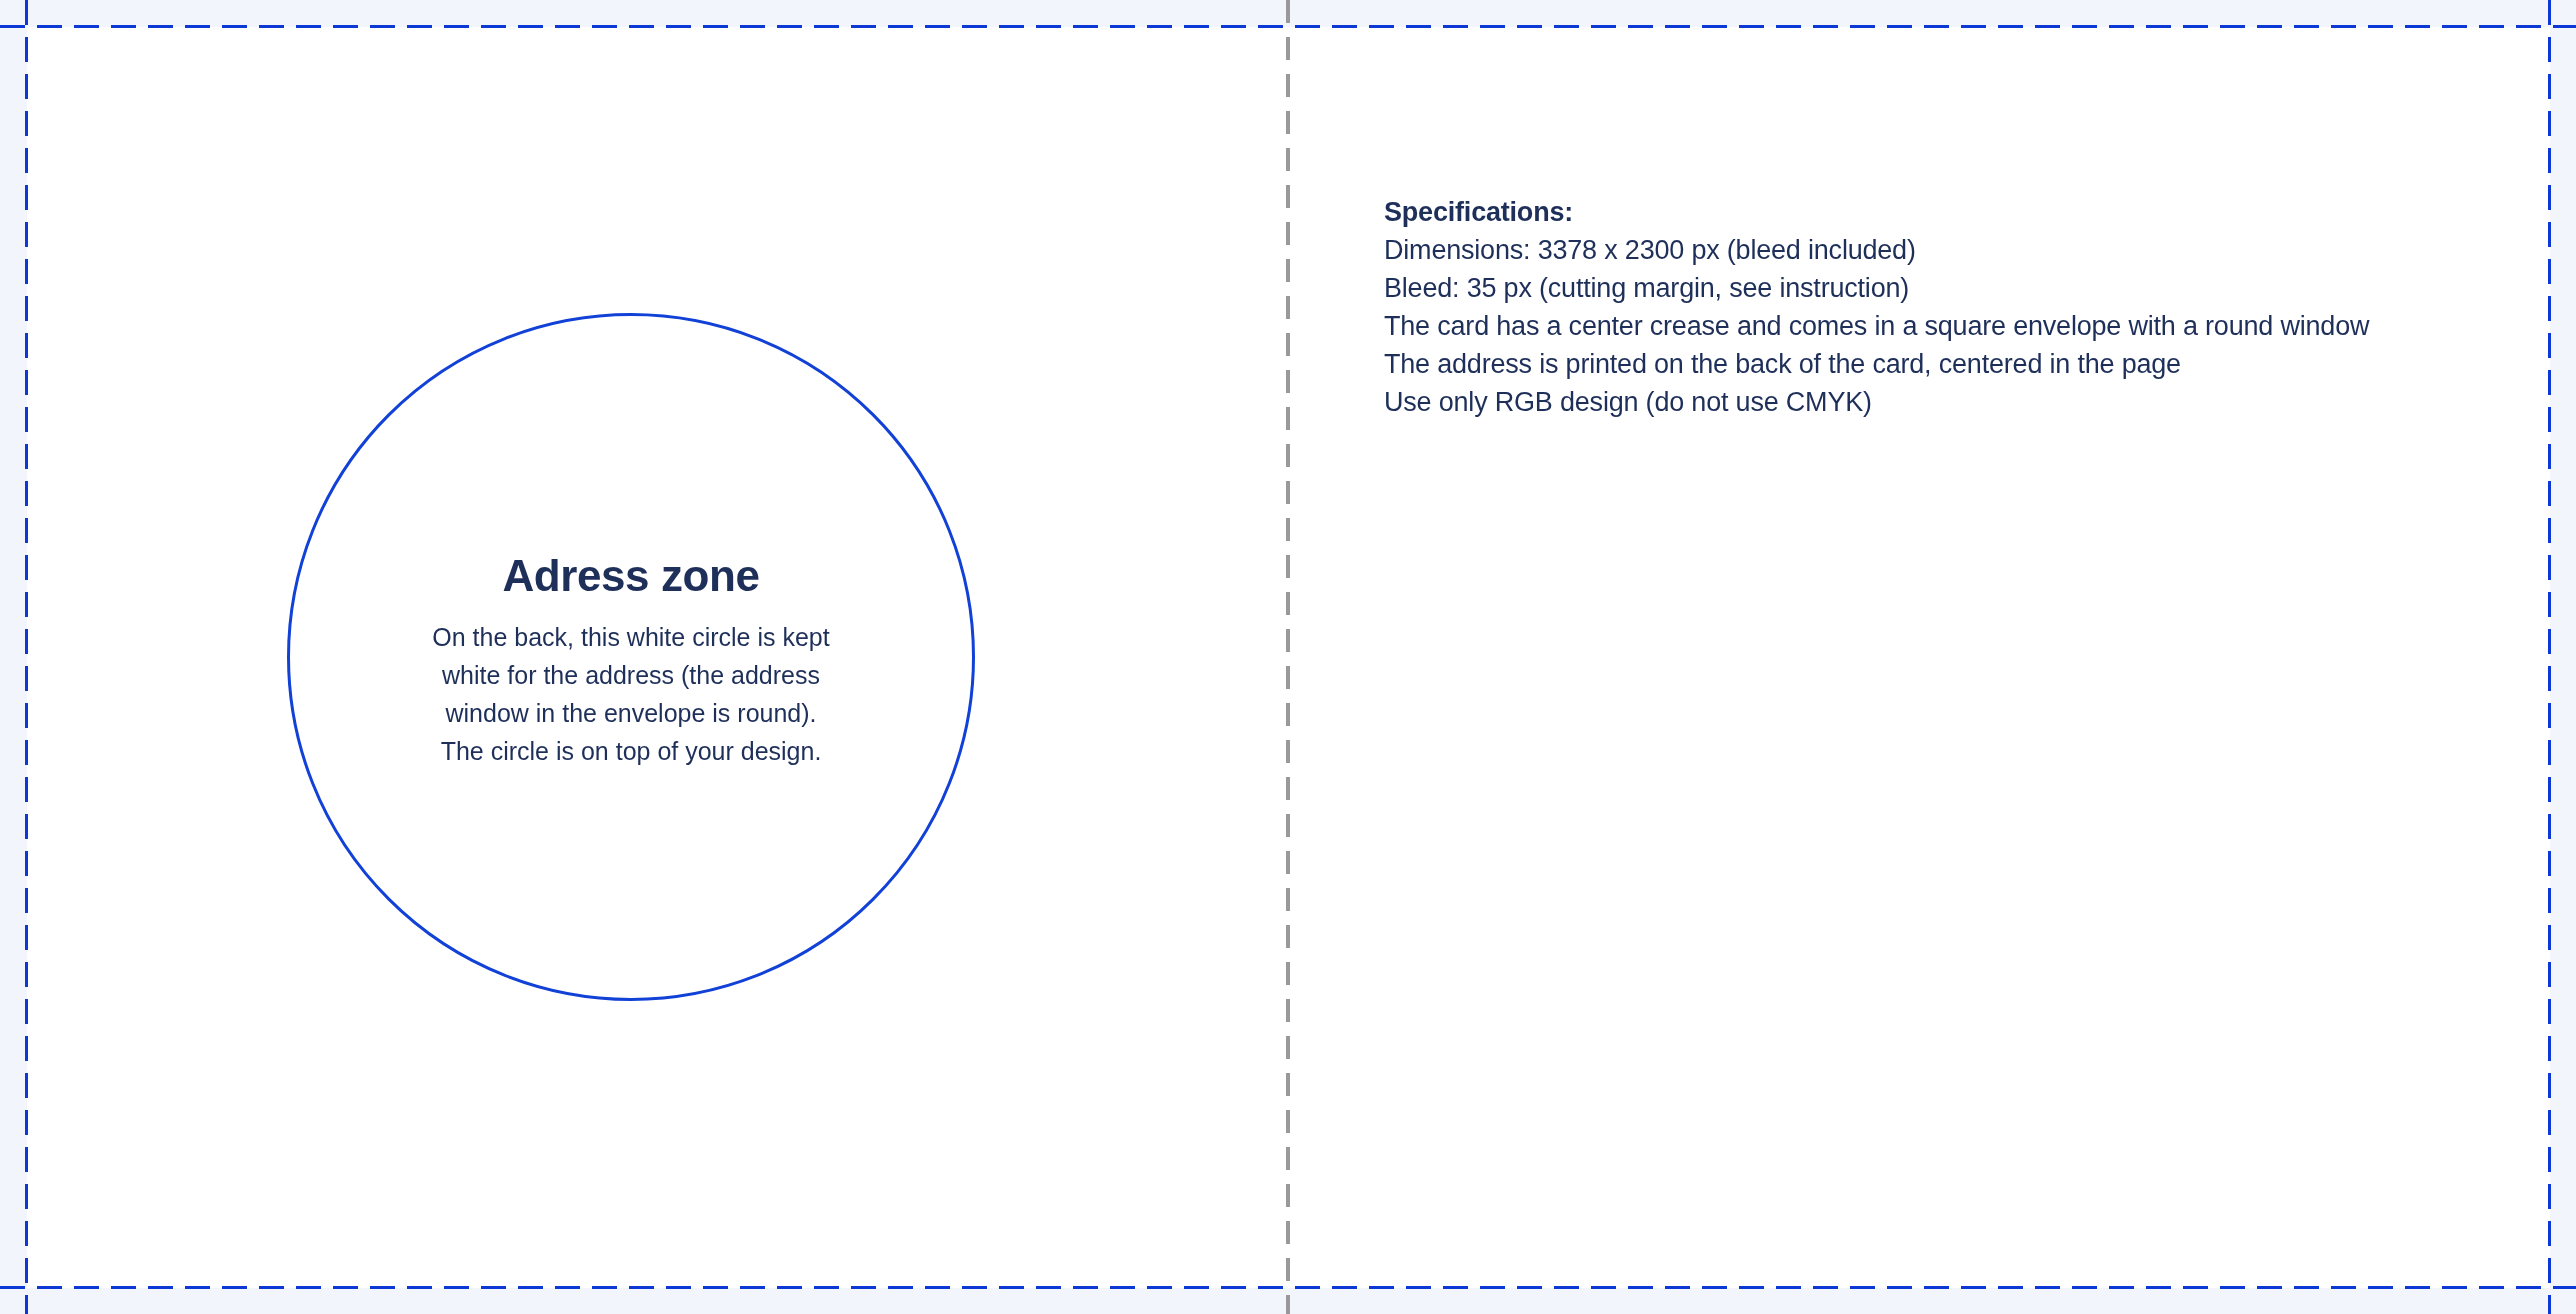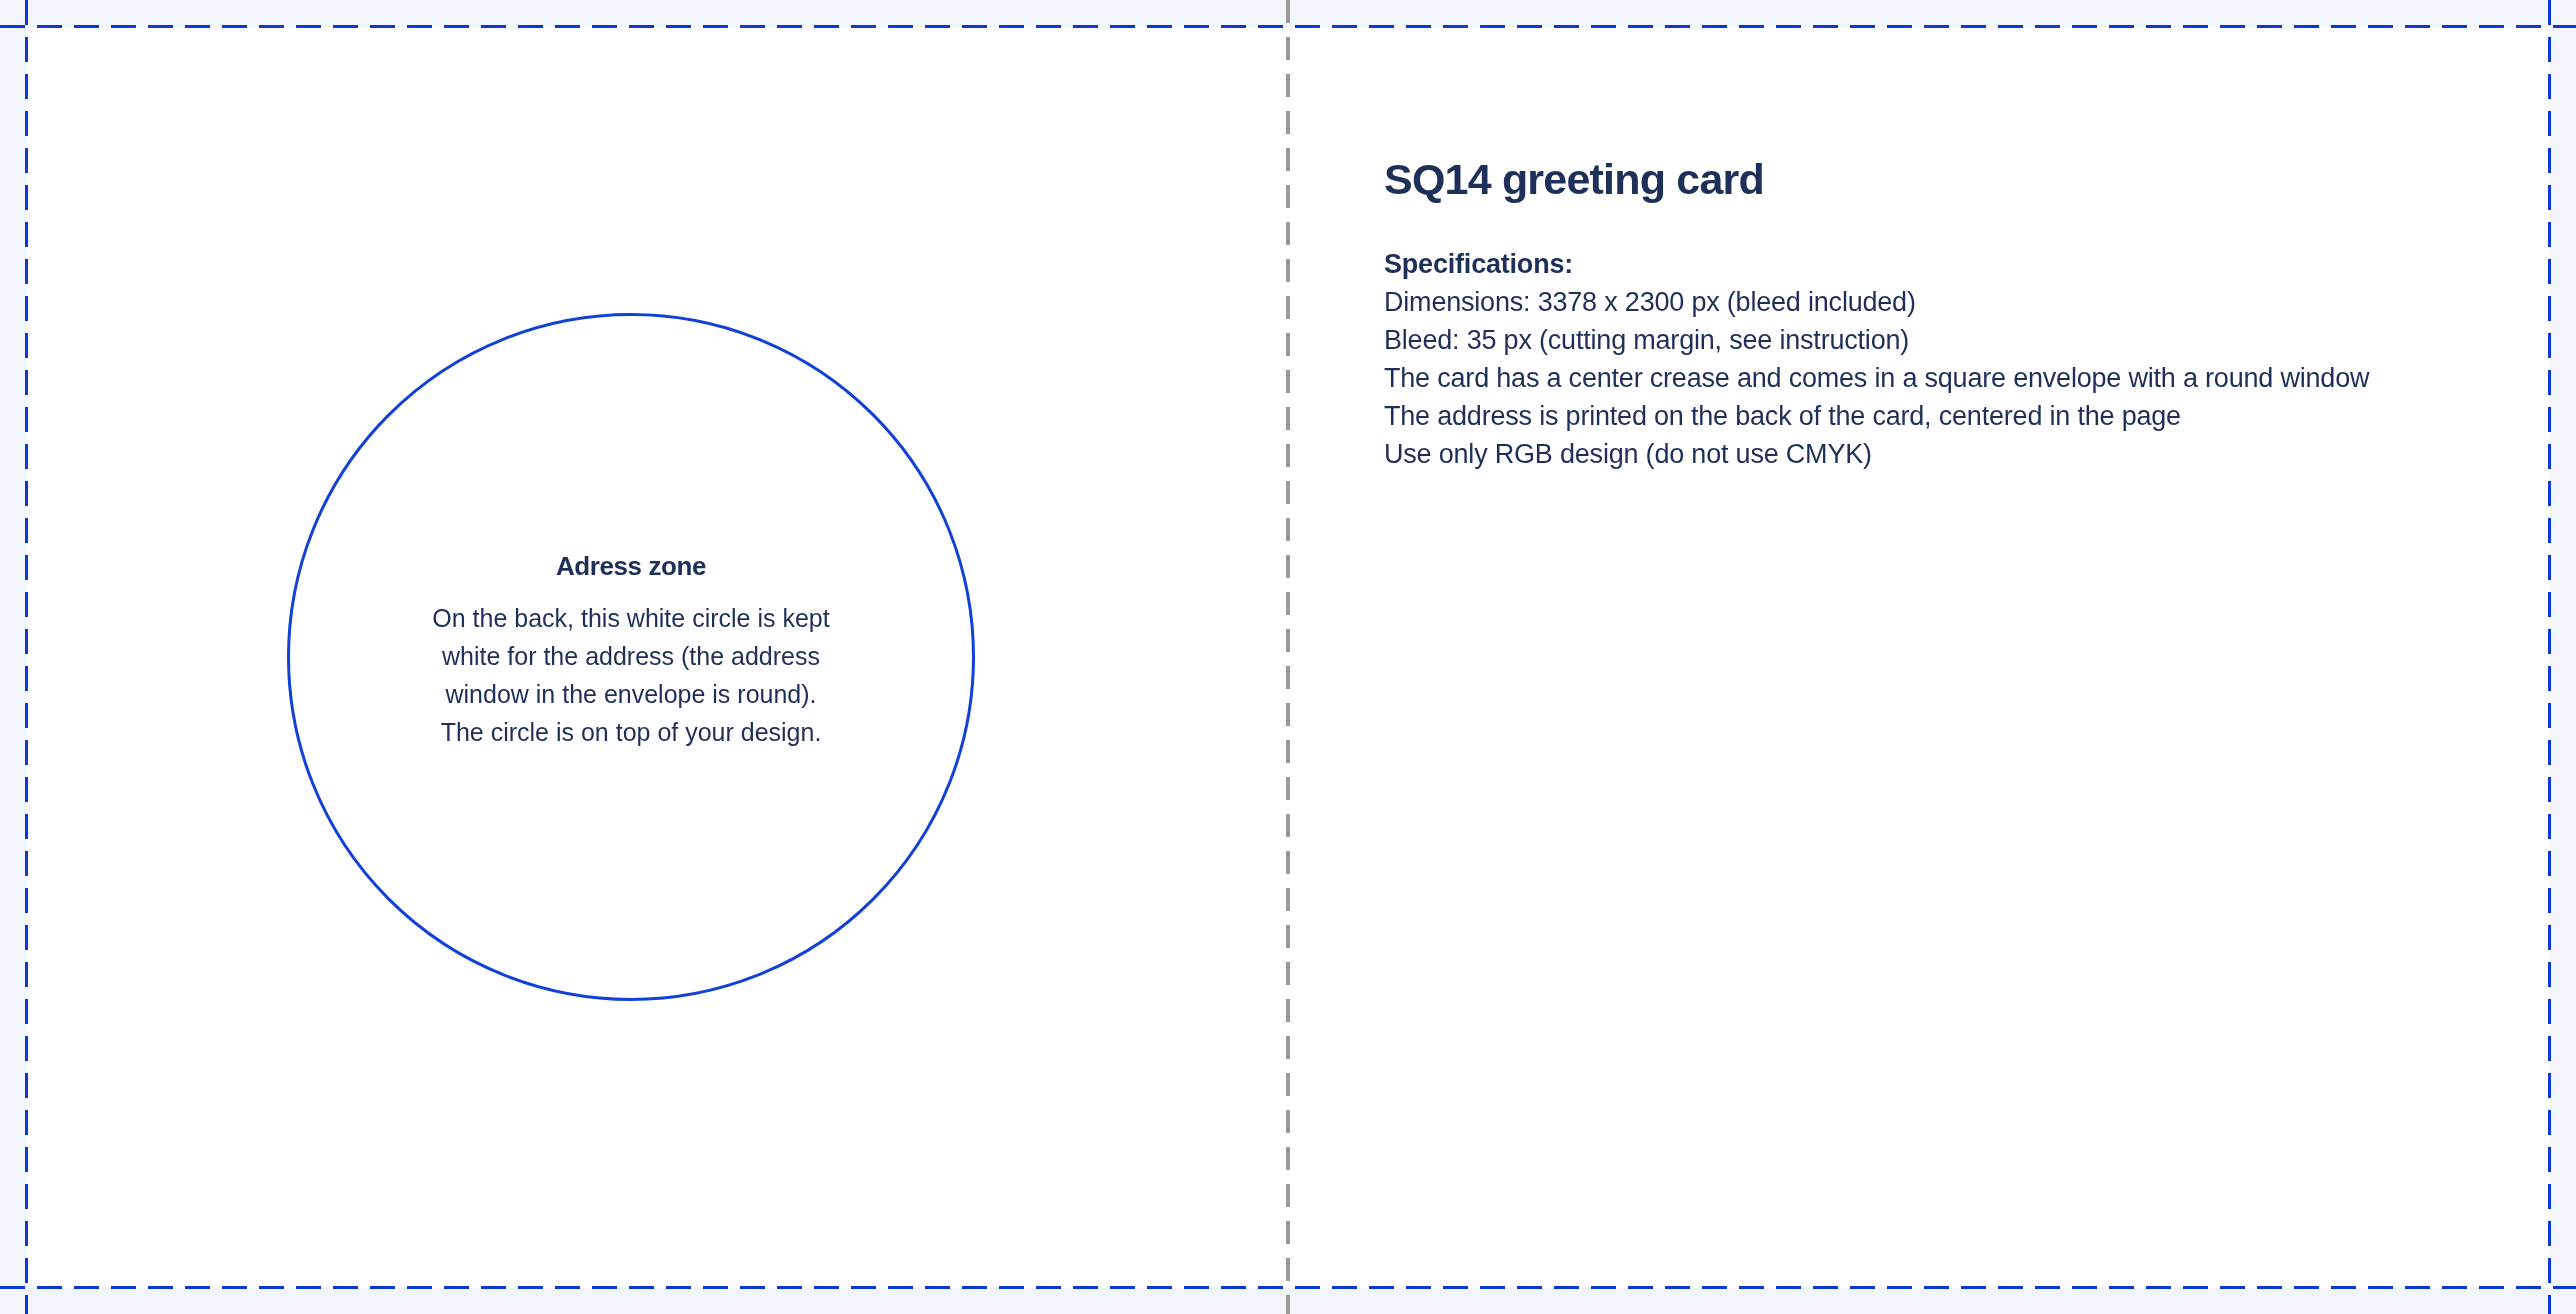--- a/index.html
+++ b/index.html
@@ -76,21 +76,21 @@
   .address-text {
     position: absolute;
     left: 287px;
     top: 551px;
     width: 688px;
     text-align: center;
     z-index: 5;
   }
   .address-title {
     margin: 0 0 17px 0;
-    font-size: 26px;
+    font-size: 44px;
     font-weight: bold;
     letter-spacing: -0.4px;
   }
   .address-line {
     font-size: 25px;
     line-height: 38px;
   }
 
   
   .info-panel {
@@ -133,21 +133,20 @@
 
 <div class="address-text">
   <h2 class="address-title">Adress zone</h2>
   <div class="address-line">On the back, this white circle is kept</div>
   <div class="address-line">white for the address (the address</div>
   <div class="address-line">window in the envelope is round).</div>
   <div class="address-line">The circle is on top of your design.</div>
 </div>
 
 <div class="info-panel">
-  <h1 class="info-title">SQ14 greeting card</h1>
   <div class="specs-block">
     <div class="specs-heading">Specifications:</div>
     <div class="specs-line">Dimensions: 3378 x 2300 px (bleed included)</div>
     <div class="specs-line">Bleed: 35 px (cutting margin, see instruction)</div>
     <div class="specs-line">The card has a center crease and comes in a square envelope with a round window</div>
     <div class="specs-line">The address is printed on the back of the card, centered in the page</div>
     <div class="specs-line">Use only RGB design (do not use CMYK)</div>
   </div>
 </div>
 

